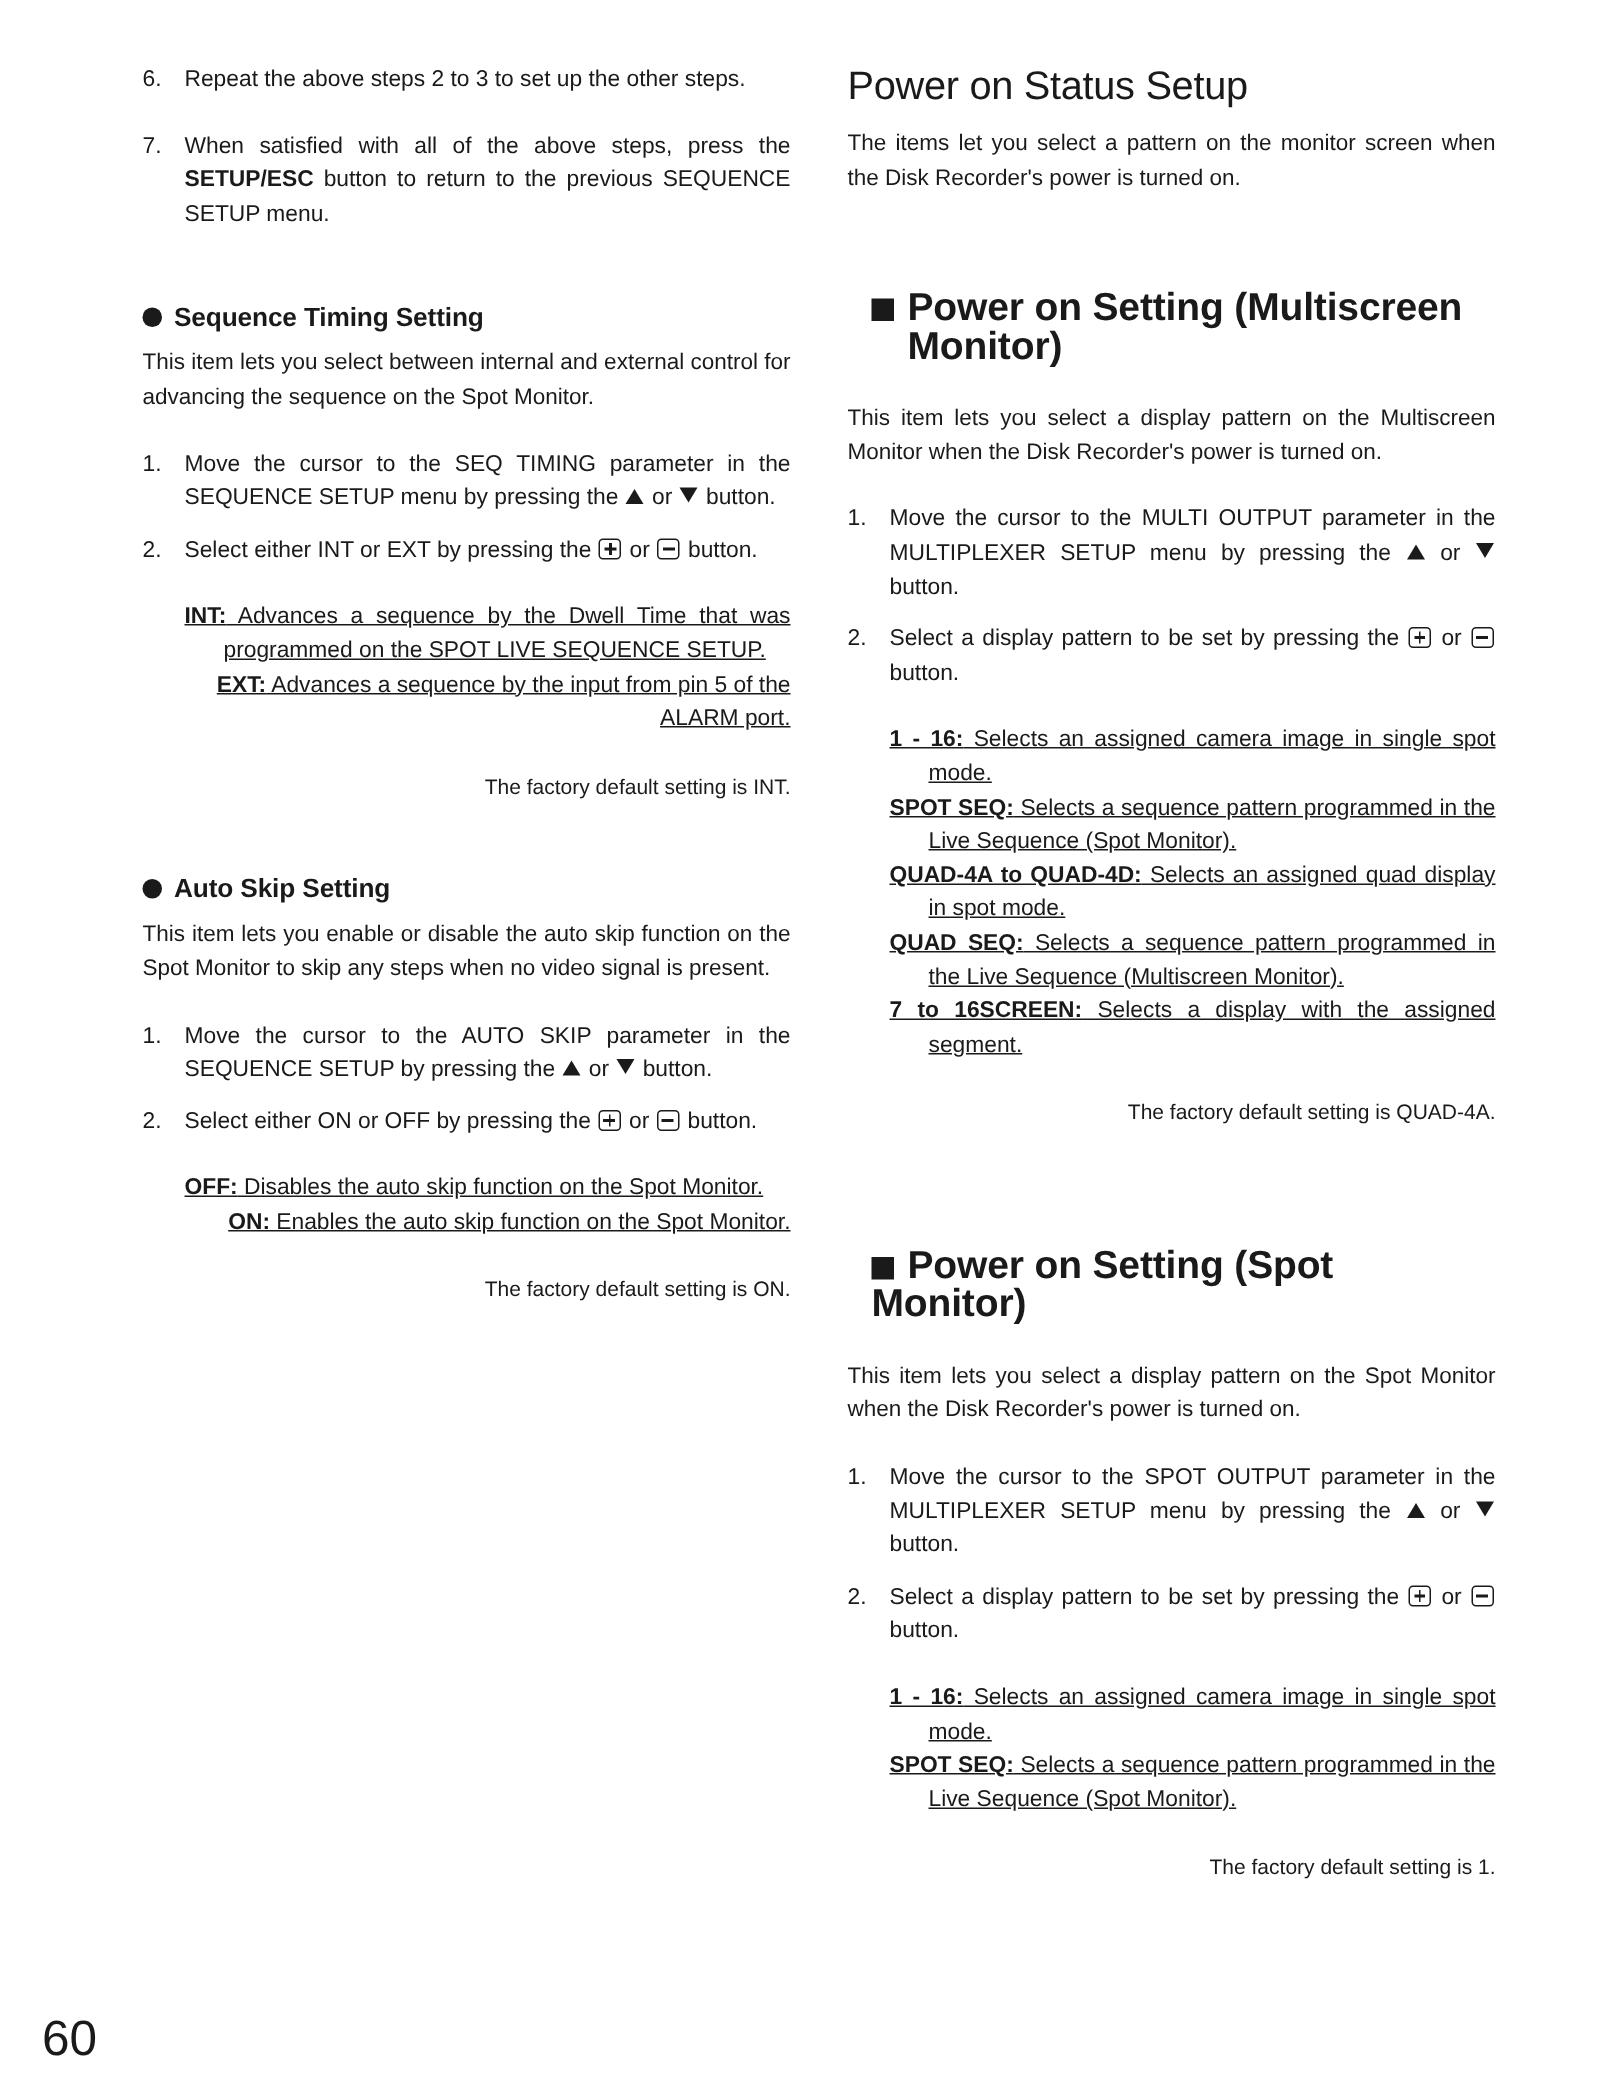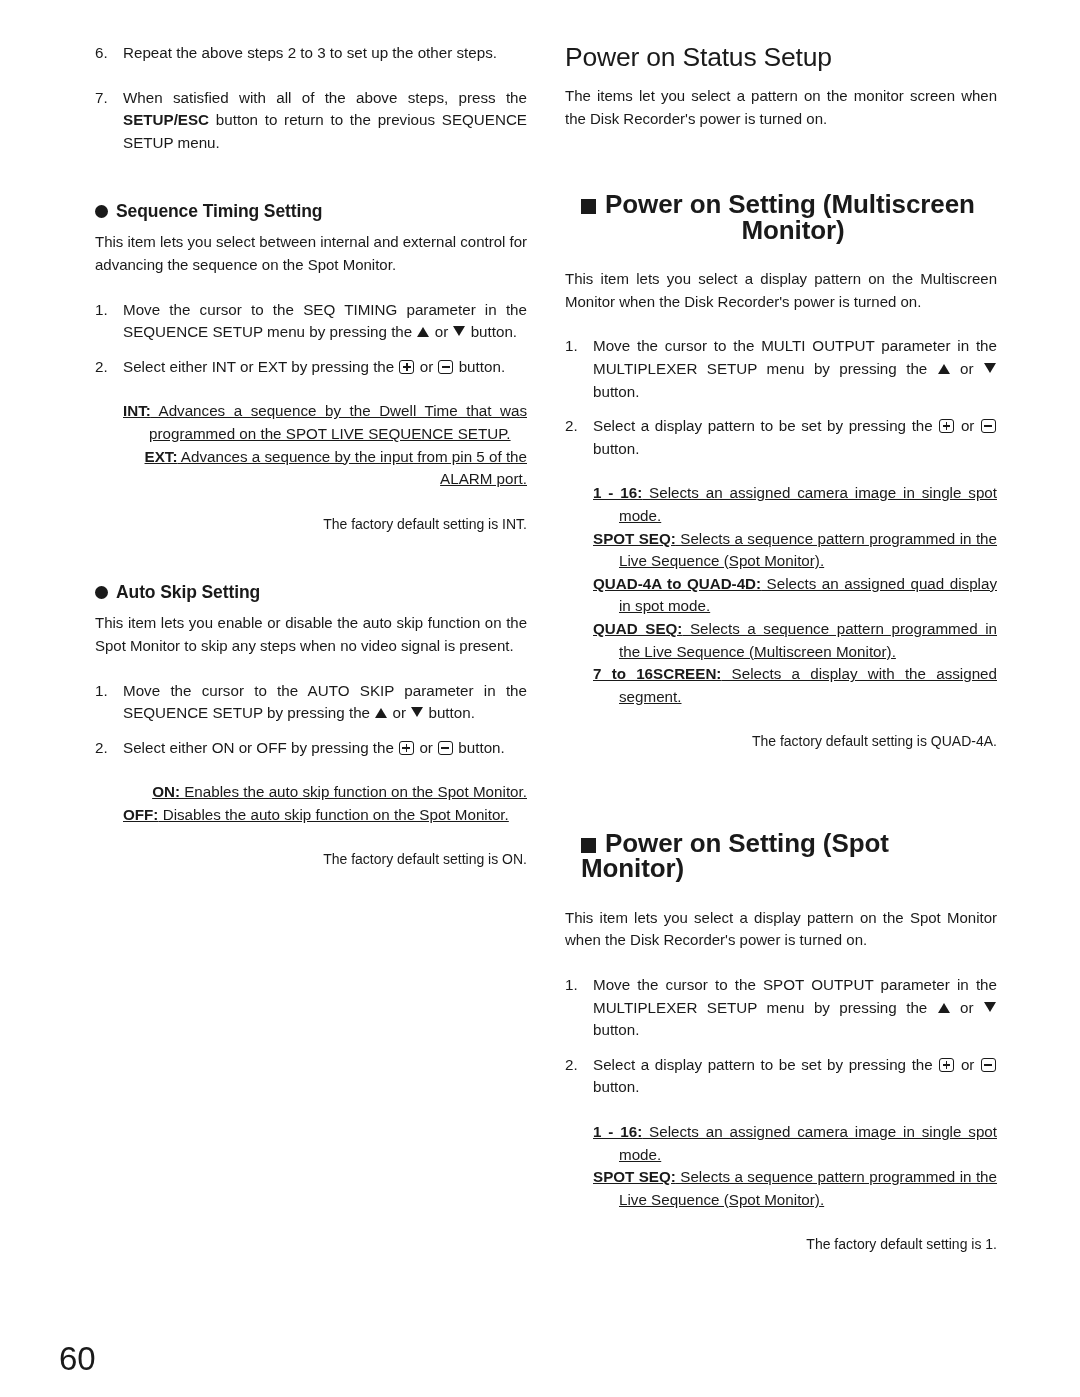--- a/index.html
+++ b/index.html
@@ -99,21 +99,21 @@
     letter-spacing: -0.1px;
   }
   .h-sec .sq {
     display: inline-block;
     width: 15px;
     height: 15px;
     background: #1a1a1a;
     margin-right: 9px;
     vertical-align: -1px;
   }
-  .h-sec .ind { padding-left: 24px; display: block; text-align: center; }
+  .h-sec .ind { padding-left: 24px; display: block; }
   .h-sub {
     font-size: 17.5px;
     font-weight: bold;
     line-height: 22px;
     margin: 0;
     letter-spacing: -0.1px;
   }
   .h-sub .ci {
     display: inline-block;
     width: 13px;
@@ -170,21 +170,21 @@
     border-left: 6px solid transparent;
     border-right: 6px solid transparent;
     margin: 0 1px;
   }
   .tri.up   { border-bottom: 10px solid #1a1a1a; vertical-align: 0px; }
   .tri.down { border-top: 10px solid #1a1a1a; vertical-align: 1px; }
 
   
   .pageno {
     position: absolute;
-    left: 59px;
+    left: 28px;
     bottom: 22px;
     font-size: 33px;
     line-height: 33px;
     color: #1a1a1a;
   }
 </style>
 </head>
 <body>
 
 <div class="page">
@@ -262,25 +262,25 @@
     <div class="gap-s"></div>
 
     <p class="step">
       <span class="num">2.</span>
       <span>Select either ON or OFF by pressing the </span><span class="key plus"></span><span> or </span><span class="key minus"></span><span> button.</span>
     </p>
 
     <div class="gap-m"></div>
 
     <div class="defblock">
+      <p class="defitem">
+        <span class="term">OFF:</span><span> Disables the auto skip function on the Spot Monitor.</span>
+      </p>
       <p class="defitem nojust">
         <span class="term">ON:</span><span> Enables the auto skip function on the Spot Monitor.</span>
-      </p>
-      <p class="defitem">
-        <span class="term">OFF:</span><span> Disables the auto skip function on the Spot Monitor.</span>
       </p>
     </div>
 
     <div class="gap-m"></div>
 
     <p class="note">The factory default setting is ON.</p>
 
   </div>
 
   <div class="col col-right">

